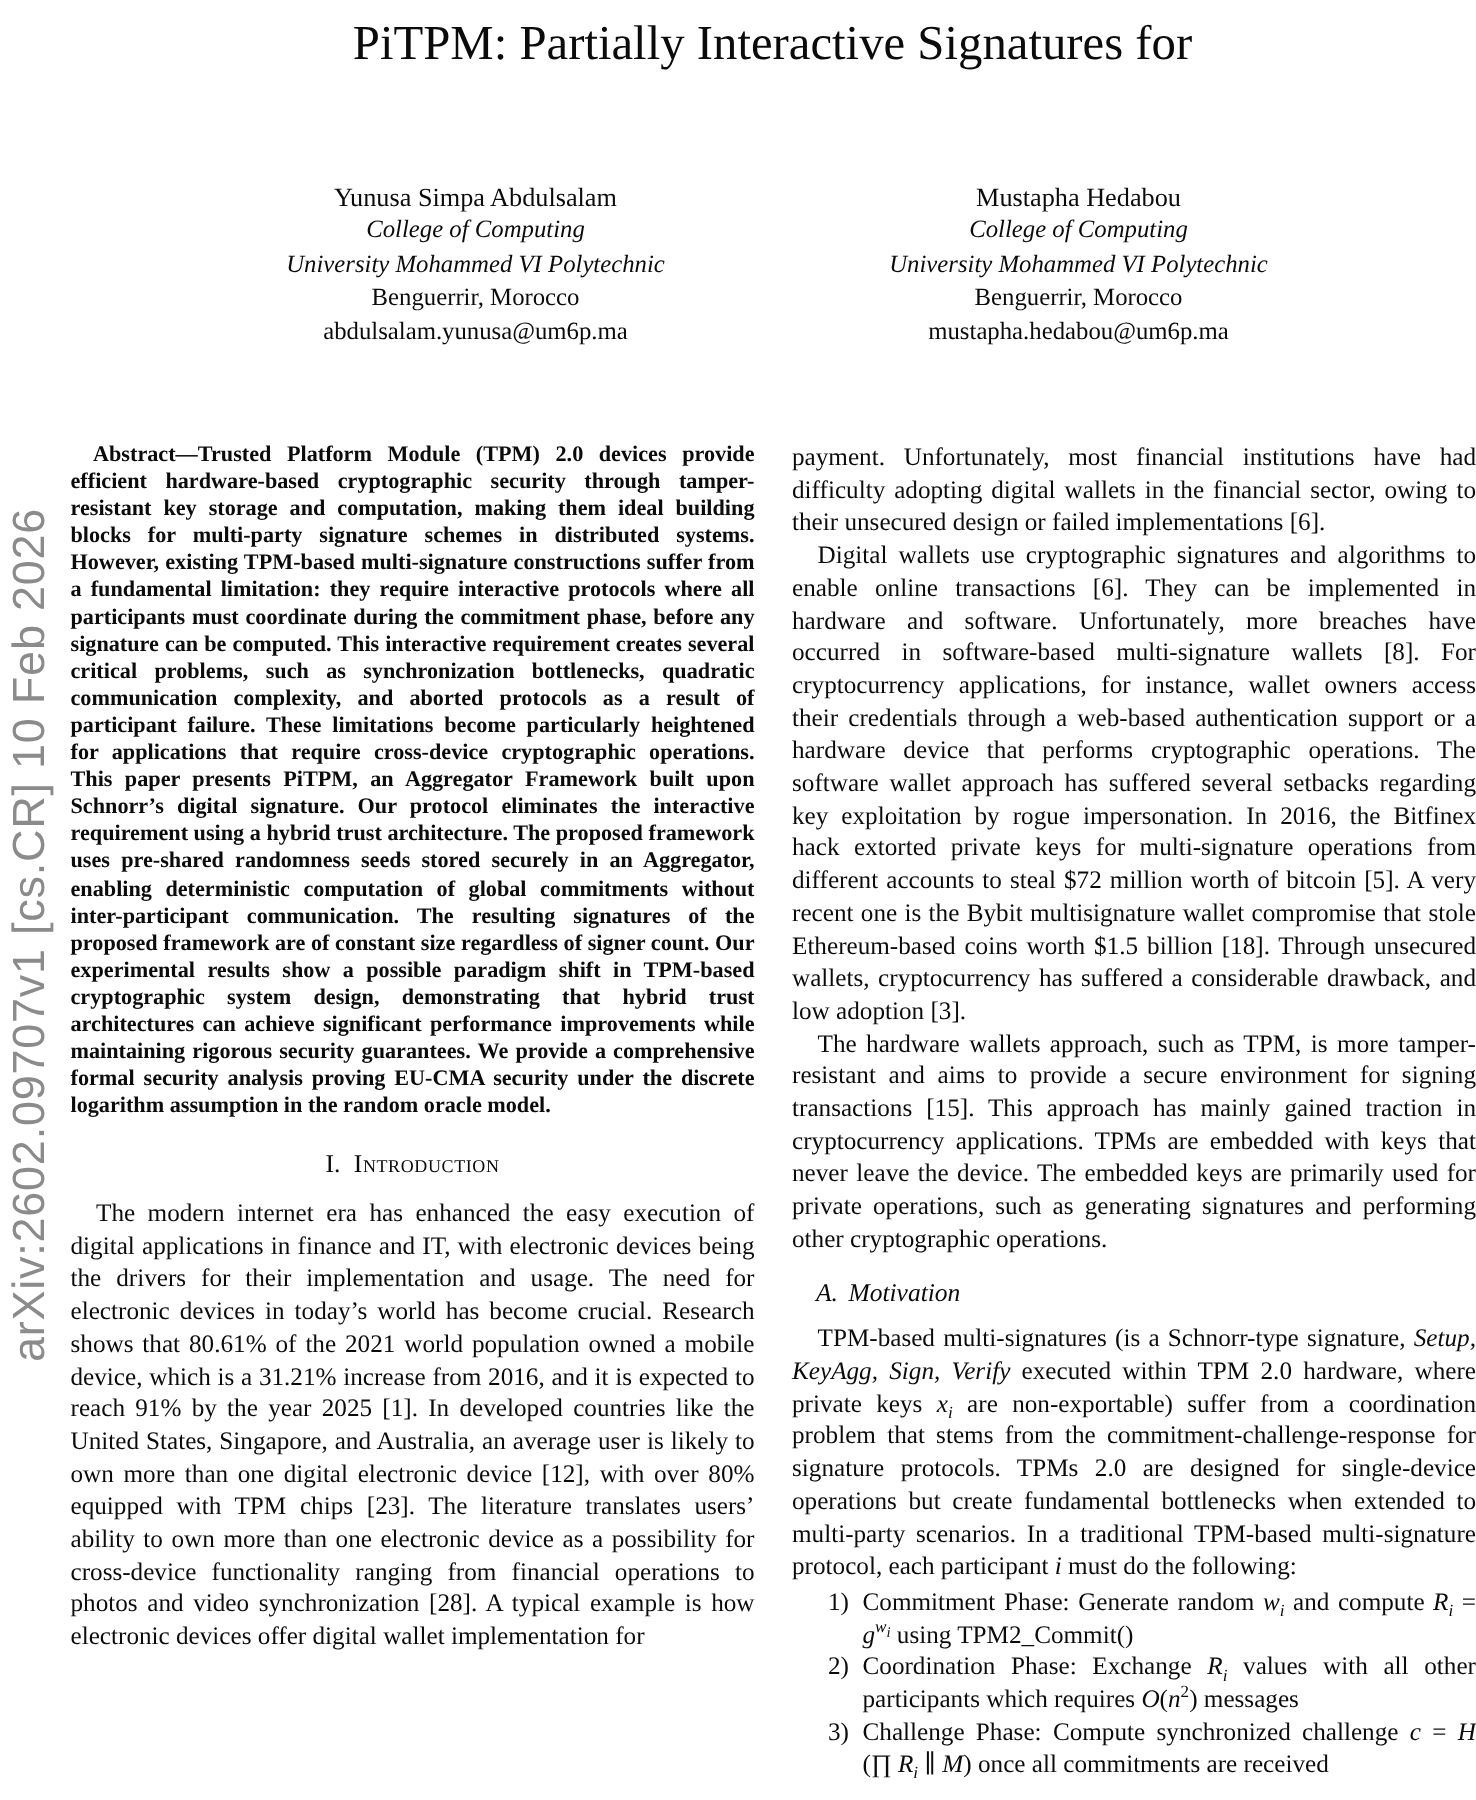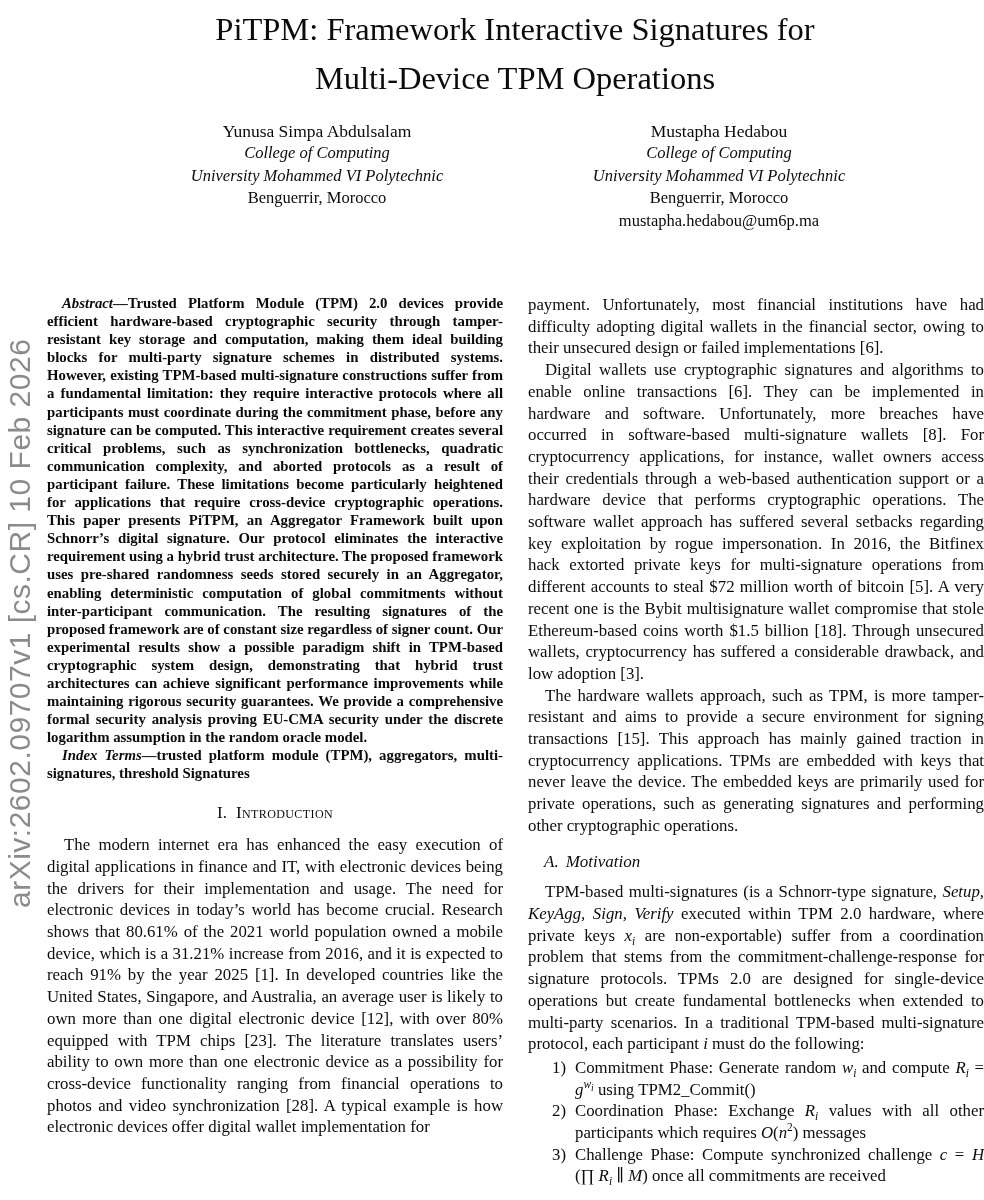--- a/index.html
+++ b/index.html
@@ -41,21 +41,21 @@
   }
   .col-left  { left:47px; }
   .col-right { left:528px; }
 
   p { margin:0; }
   .indent { text-indent:17px; }
 
   .abstract, .index-terms {
     font-weight:bold; font-size:14.8px; line-height:18.1px; text-indent:15px;
   }
-  .lead { font-style:italic; }
+  .lead { }
 
   .section-heading {
     margin:19px 0 11px; text-align:center; text-indent:0;
     font-size:17px; font-weight:normal;
   }
   .section-heading .num { margin-right:9px; }
   .sc { font-variant:small-caps; letter-spacing:0.4px; }
 
   .subsection-heading {
     margin:14px 16px 9px; text-align:left; text-indent:0;
@@ -73,43 +73,42 @@
   sup sub, sub sub { font-size:85%; }
 </style>
 </head>
 <body>
 
 <div class="page">
 
   <div class="watermark">arXiv:2602.09707v1  [cs.CR]  10 Feb 2026</div>
 
   <h1 class="title">
-    <span>PiTPM: Framework Interactive Signatures for</span><br>
-    <span>Multi-Device TPM Operations</span>
+    <span>PiTPM: Partially Interactive Signatures for</span><br>
   </h1>
 
   <div class="authors">
     <div class="author">
       <div class="name">Yunusa Simpa Abdulsalam</div>
       <div class="affil">College of Computing</div>
       <div class="affil">University Mohammed VI Polytechnic</div>
       <div class="loc">Benguerrir, Morocco</div>
+      <div class="email">abdulsalam.yunusa@um6p.ma</div>
     </div>
     <div class="author">
       <div class="name">Mustapha Hedabou</div>
       <div class="affil">College of Computing</div>
       <div class="affil">University Mohammed VI Polytechnic</div>
       <div class="loc">Benguerrir, Morocco</div>
       <div class="email">mustapha.hedabou@um6p.ma</div>
     </div>
   </div>
 
   <div class="col col-left">
     <p class="abstract"><span class="lead">Abstract</span><span>—Trusted Platform Module (TPM) 2.0 devices provide efficient hardware-based cryptographic security through tamper-resistant key storage and computation, making them ideal building blocks for multi-party signature schemes in distributed systems. However, existing TPM-based multi-signature constructions suffer from a fundamental limitation: they require interactive protocols where all participants must coordinate during the commitment phase, before any signature can be computed. This interactive requirement creates several critical problems, such as synchronization bottlenecks, quadratic communication complexity, and aborted protocols as a result of participant failure. These limitations become particularly heightened for applications that require cross-device cryptographic operations. This paper presents PiTPM, an Aggregator Framework built upon Schnorr’s digital signature. Our protocol eliminates the interactive requirement using a hybrid trust architecture. The proposed framework uses pre-shared randomness seeds stored securely in an Aggregator, enabling deterministic computation of global commitments without inter-participant communication. The resulting signatures of the proposed framework are of constant size regardless of signer count. Our experimental results show a possible paradigm shift in TPM-based cryptographic system design, demonstrating that hybrid trust architectures can achieve significant performance improvements while maintaining rigorous security guarantees. We provide a comprehensive formal security analysis proving EU-CMA security under the discrete logarithm assumption in the random oracle model.</span></p>
-    <p class="index-terms"><span class="lead">Index Terms</span><span>—trusted platform module (TPM), aggregators, multi-signatures, threshold Signatures</span></p>
 
     <h2 class="section-heading"><span class="num">I.</span><span class="sc">Introduction</span></h2>
 
     <p class="indent">The modern internet era has enhanced the easy execution of digital applications in finance and IT, with electronic devices being the drivers for their implementation and usage. The need for electronic devices in today’s world has become crucial. Research shows that 80.61% of the 2021 world population owned a mobile device, which is a 31.21% increase from 2016, and it is expected to reach 91% by the year 2025 [1]. In developed countries like the United States, Singapore, and Australia, an average user is likely to own more than one digital electronic device [12], with over 80% equipped with TPM chips [23]. The literature translates users’ ability to own more than one electronic device as a possibility for cross-device functionality ranging from financial operations to photos and video synchronization [28]. A typical example is how electronic devices offer digital wallet implementation for</p>
   </div>
 
   <div class="col col-right">
     <p>payment. Unfortunately, most financial institutions have had difficulty adopting digital wallets in the financial sector, owing to their unsecured design or failed implementations [6].</p>
     <p class="indent">Digital wallets use cryptographic signatures and algorithms to enable online transactions [6]. They can be implemented in hardware and software. Unfortunately, more breaches have occurred in software-based multi-signature wallets [8]. For cryptocurrency applications, for instance, wallet owners access their credentials through a web-based authentication support or a hardware device that performs cryptographic operations. The software wallet approach has suffered several setbacks regarding key exploitation by rogue impersonation. In 2016, the Bitfinex hack extorted private keys for multi-signature operations from different accounts to steal $72 million worth of bitcoin [5]. A very recent one is the Bybit multisignature wallet compromise that stole Ethereum-based coins worth $1.5 billion [18]. Through unsecured wallets, cryptocurrency has suffered a considerable drawback, and low adoption [3].</p>
     <p class="indent">The hardware wallets approach, such as TPM, is more tamper-resistant and aims to provide a secure environment for signing transactions [15]. This approach has mainly gained traction in cryptocurrency applications. TPMs are embedded with keys that never leave the device. The embedded keys are primarily used for private operations, such as generating signatures and performing other cryptographic operations.</p>

